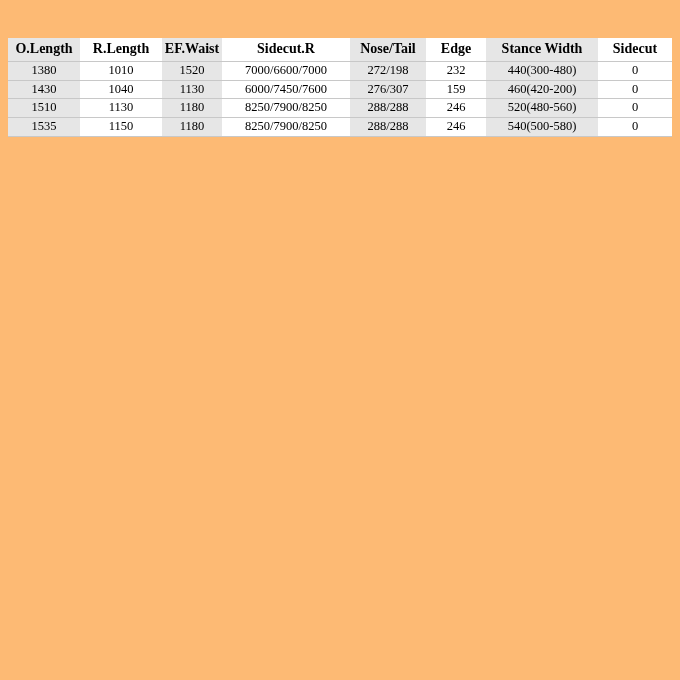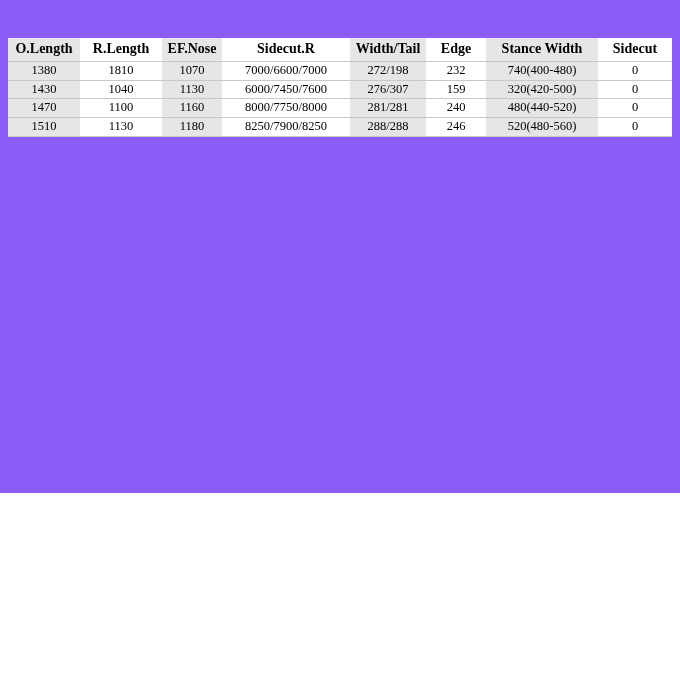--- a/index.html
+++ b/index.html
@@ -6,23 +6,23 @@
     margin: 0;
     padding: 0;
     width: 680px;
     height: 680px;
     background: #ffffff;
     font-family: "Liberation Serif", serif;
   }
   #page {
     position: relative;
     width: 680px;
-    height: 493px;
+    height: 680px;
     overflow: hidden;
-    background: #8b5cf6;
+    background: #fdba74;
   }
   table.spec {
     position: absolute;
     top: 38px;
     left: 8px;
     width: 664px;
     border-collapse: collapse;
     table-layout: fixed;
     font-family: "Liberation Serif", serif;
   }
@@ -80,65 +80,65 @@
       <col class="col-sidecut">
       <col class="col-nosetail">
       <col class="col-waist">
       <col class="col-stance">
       <col class="col-setback">
     </colgroup>
     <thead>
       <tr class="header">
         <th class="shaded">O.Length</th>
         <th class="plain">R.Length</th>
-        <th class="shaded">EF.Nose</th>
+        <th class="shaded">EF.Waist</th>
         <th class="plain">Sidecut.R</th>
-        <th class="shaded">Width/Tail</th>
+        <th class="shaded">Nose/Tail</th>
         <th class="plain">Edge</th>
         <th class="shaded">Stance Width</th>
         <th class="plain">Sidecut</th>
       </tr>
     </thead>
     <tbody>
       <tr>
         <td class="shaded">1380</td>
-        <td class="plain">1810</td>
-        <td class="shaded">1070</td>
+        <td class="plain">1010</td>
+        <td class="shaded">1520</td>
         <td class="plain">7000/6600/7000</td>
         <td class="shaded">272/198</td>
         <td class="plain">232</td>
-        <td class="shaded">740(400-480)</td>
+        <td class="shaded">440(300-480)</td>
         <td class="plain">0</td>
       </tr>
       <tr>
         <td class="shaded">1430</td>
         <td class="plain">1040</td>
         <td class="shaded">1130</td>
         <td class="plain">6000/7450/7600</td>
         <td class="shaded">276/307</td>
         <td class="plain">159</td>
-        <td class="shaded">320(420-500)</td>
-        <td class="plain">0</td>
-      </tr>
-      <tr>
-        <td class="shaded">1470</td>
-        <td class="plain">1100</td>
-        <td class="shaded">1160</td>
-        <td class="plain">8000/7750/8000</td>
-        <td class="shaded">281/281</td>
-        <td class="plain">240</td>
-        <td class="shaded">480(440-520)</td>
+        <td class="shaded">460(420-200)</td>
         <td class="plain">0</td>
       </tr>
       <tr>
         <td class="shaded">1510</td>
         <td class="plain">1130</td>
         <td class="shaded">1180</td>
         <td class="plain">8250/7900/8250</td>
         <td class="shaded">288/288</td>
         <td class="plain">246</td>
         <td class="shaded">520(480-560)</td>
         <td class="plain">0</td>
       </tr>
+      <tr>
+        <td class="shaded">1535</td>
+        <td class="plain">1150</td>
+        <td class="shaded">1180</td>
+        <td class="plain">8250/7900/8250</td>
+        <td class="shaded">288/288</td>
+        <td class="plain">246</td>
+        <td class="shaded">540(500-580)</td>
+        <td class="plain">0</td>
+      </tr>
     </tbody>
   </table>
 
 </div>
 
 </body></html>

